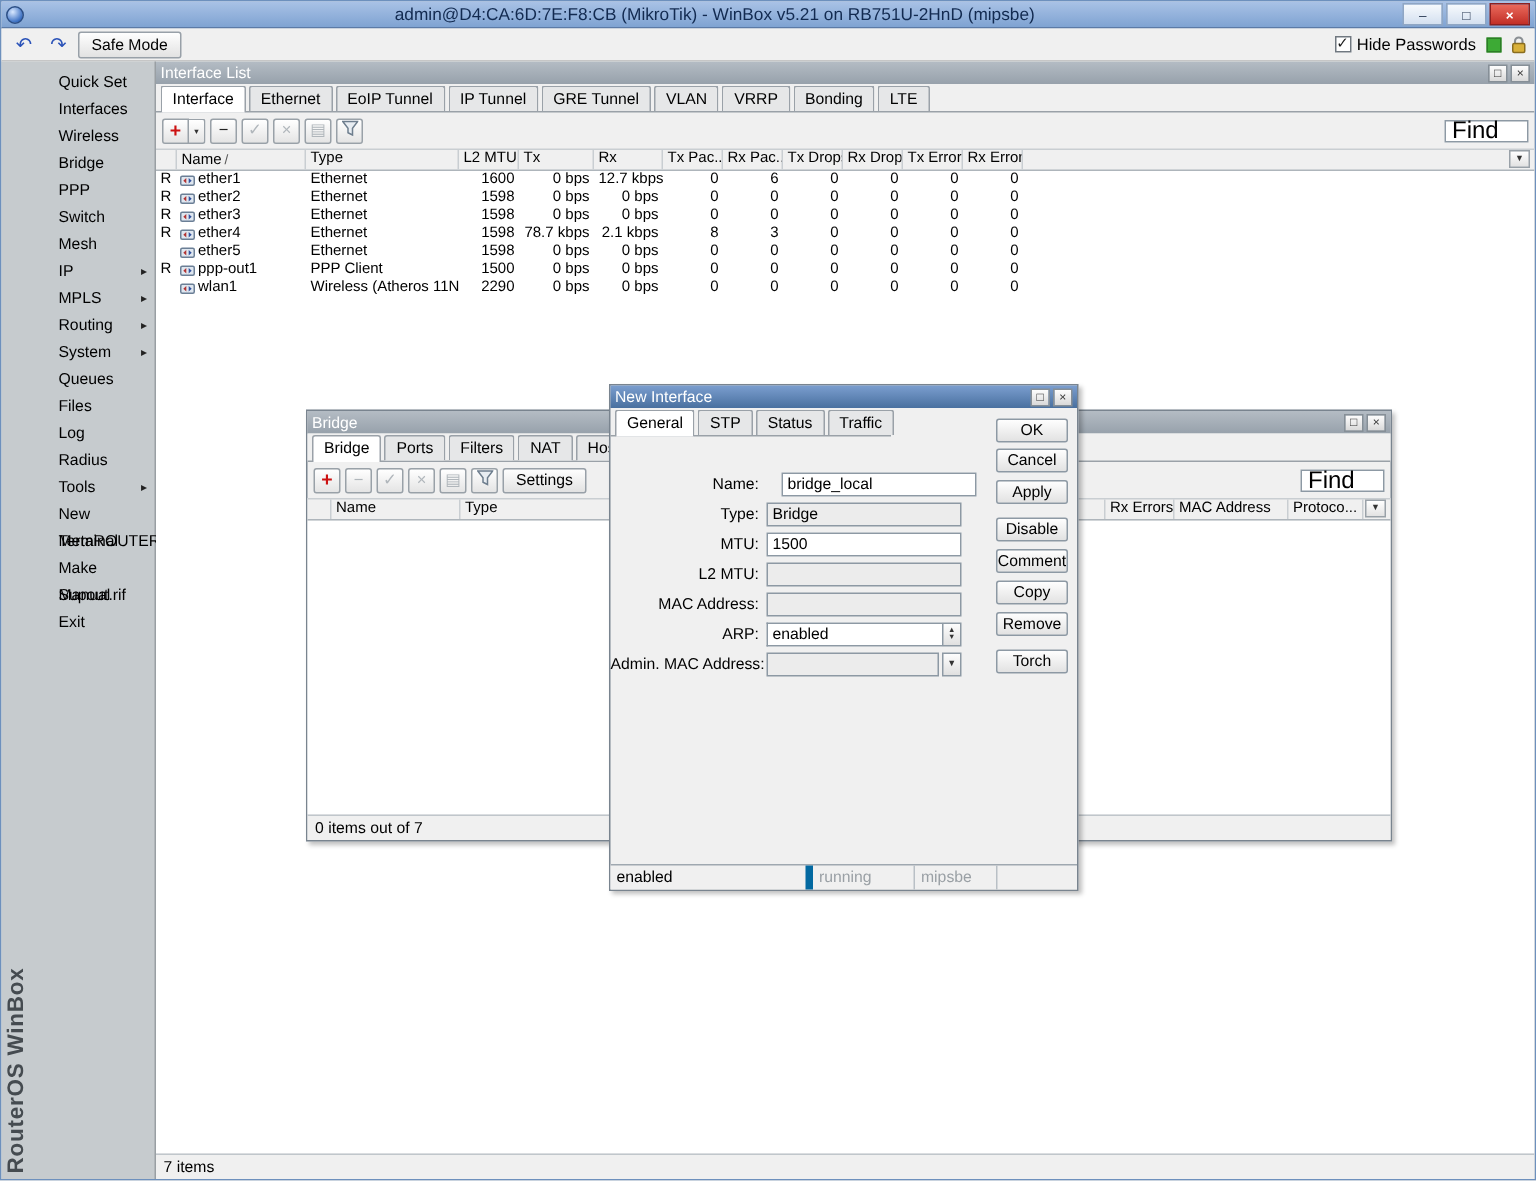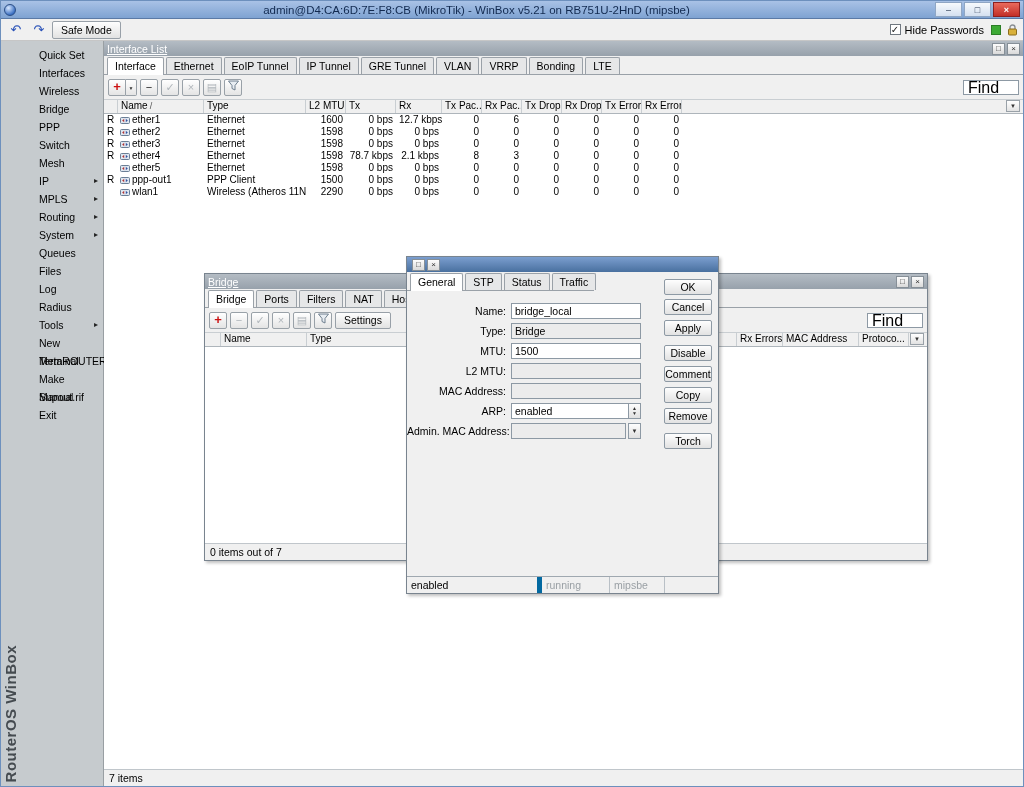--- a/index.html
+++ b/index.html
@@ -29,21 +29,21 @@
   .menu-item { height:18px; line-height:18px; padding-left:38px; padding-right:4px; font-size:10.5px; color:#000; position:relative; cursor:default; }
   .menu-item .sub { position:absolute; right:5px; top:0; font-size:8px; color:#222; }
   .brand { position:absolute; left:1px; bottom:4px; writing-mode:vertical-rl; transform:rotate(180deg); font-size:15px; font-weight:bold; letter-spacing:0.5px; color:#454b50; }
   .mdi { position:relative; flex:1 1 auto; background:#b9bec1; overflow:hidden; }
 
   
   .win { position:absolute; background:#f0f0f0; border:1px solid #79848f; box-shadow:2px 2px 3px rgba(0,0,0,0.25); display:flex; flex-direction:column; }
   .wtitle { height:15px; display:flex; align-items:center; padding:0 3px; color:#fff; font-size:10.5px; flex:0 0 auto; }
   .wtitle.inactive { background:linear-gradient(#b4bcc4,#97a1ab); }
   .wtitle.active { background:linear-gradient(#7b9ecf,#49709f); }
-  .wtitle .wt-label { flex:1; white-space:nowrap; overflow:hidden;text-decoration:underline; }
+  .wtitle .wt-label { flex:1; white-space:nowrap; overflow:hidden; }
   .wbtn { width:13px; height:12px; margin-left:2px; background:linear-gradient(#fdfdfd,#d9d9d9); border:1px solid #868f97; color:#333; font-size:8px; line-height:9px; text-align:center; padding:0; flex:0 0 auto; }
 
   .tabs { display:flex; align-items:flex-end; padding:2px 3px 0; height:19px; border-bottom:1px solid #9aa1a8; background:#f0f0f0; gap:2px; flex:0 0 auto; }
   .tab { border:1px solid #9aa1a8; border-bottom:none; background:#e6e7e8; padding:2px 7px 2px; font-size:10.5px; border-radius:2px 2px 0 0; color:#000; }
   .tab.active { background:#fff; margin-bottom:-1px; padding-bottom:3px; }
 
   .wtools { height:24px; padding:3px 4px; display:flex; gap:3px; align-items:center; flex:0 0 auto; }
   .tbtn { width:18px; height:17px; background:linear-gradient(#ffffff,#e4e4e4); border:1px solid #99a1a8; border-radius:2px; font-size:11px; line-height:14px; text-align:center; padding:0; color:#222; }
   .tbtn.add { color:#cc1111; font-weight:bold; font-size:13px; }
   .tbtn.dis { color:#b0b6bb; }
@@ -71,21 +71,21 @@
   
   .win.iface { left:0; top:0; width:100%; height:100%; border:none; box-shadow:none; }
   .win.bridge { left:100px; top:232px; width:724px; height:288px; }
   .win.dlg { left:302px; top:215px; width:313px; height:338px; }
 
   
   .dlg-body { position:relative; flex:1 1 auto; display:flex; flex-direction:column; }
   .dtabs { align-self:flex-start; border-bottom:1px solid #9aa1a8; width:60%; background:transparent; }
   .dlg-form { padding-top:4px; }
   .frow { display:flex; align-items:center; height:16px; margin-top:4px; }
-  .frow.first { margin-top:8px; }
+  .frow.first { margin-top:20px;gap:10px; }
   .flabel { width:104px; text-align:right; padding-right:5px; font-size:10.5px; white-space:nowrap; }
   .finput { width:130px; height:16px; border:1px solid #8d99a4; background:#fff; font-size:10.5px; padding:0 3px; color:#000; }
   .finput:disabled { background:#ececec; color:#000; -webkit-text-fill-color:#000; }
   .finput.short { width:115px; }
   .combo { width:130px; display:flex; }
   .combo-text { flex:1; border:1px solid #8d99a4; border-right:none; background:#fff; height:16px; line-height:14px; padding:0 3px; font-size:10.5px; }
   .spin { width:13px; height:16px; border:1px solid #8d99a4; background:linear-gradient(#fdfdfd,#e0e0e0); display:flex; flex-direction:column; align-items:center; justify-content:center; font-size:5px; line-height:5px; color:#333; }
   .ddbtn { width:13px; height:16px; margin-left:2px; border:1px solid #8d99a4; background:linear-gradient(#fdfdfd,#e0e0e0); font-size:6px; line-height:13px; text-align:center; padding:0; color:#333; }
   .dlg-btn { position:absolute; right:6px; width:48px; height:16px; background:linear-gradient(#fefefe,#e2e2e2); border:1px solid #8d99a4; border-radius:2px; font-size:10.5px; padding:0; color:#000; }
   .dlg-status { height:17px; border-top:1px solid #9fa8b0; background:#f0f0f0; display:flex; align-items:stretch; font-size:10.5px; flex:0 0 auto; }
@@ -400,20 +400,21 @@
           <div class="th b4">MAC Address</div>
           <div class="th b5">Protoco...</div>
           <button class="hdd">▼</button>
         </div>
         <div class="tlist"></div>
         <div class="wstatus">0 items out of 7</div>
       </div>
 
       <div class="win dlg" style="z-index:3">
         <div class="wtitle active">
+          <span class="wt-label">New Interface</span>
           <button class="wbtn">□</button>
           <button class="wbtn">×</button>
         </div>
         <div class="dlg-body" id="dlg-body">
           <div class="tabs dtabs" id="dlg-tabs">
               <button class="tab active">General</button>
               <button class="tab">STP</button>
               <button class="tab">Status</button>
               <button class="tab">Traffic</button>
             </div>

